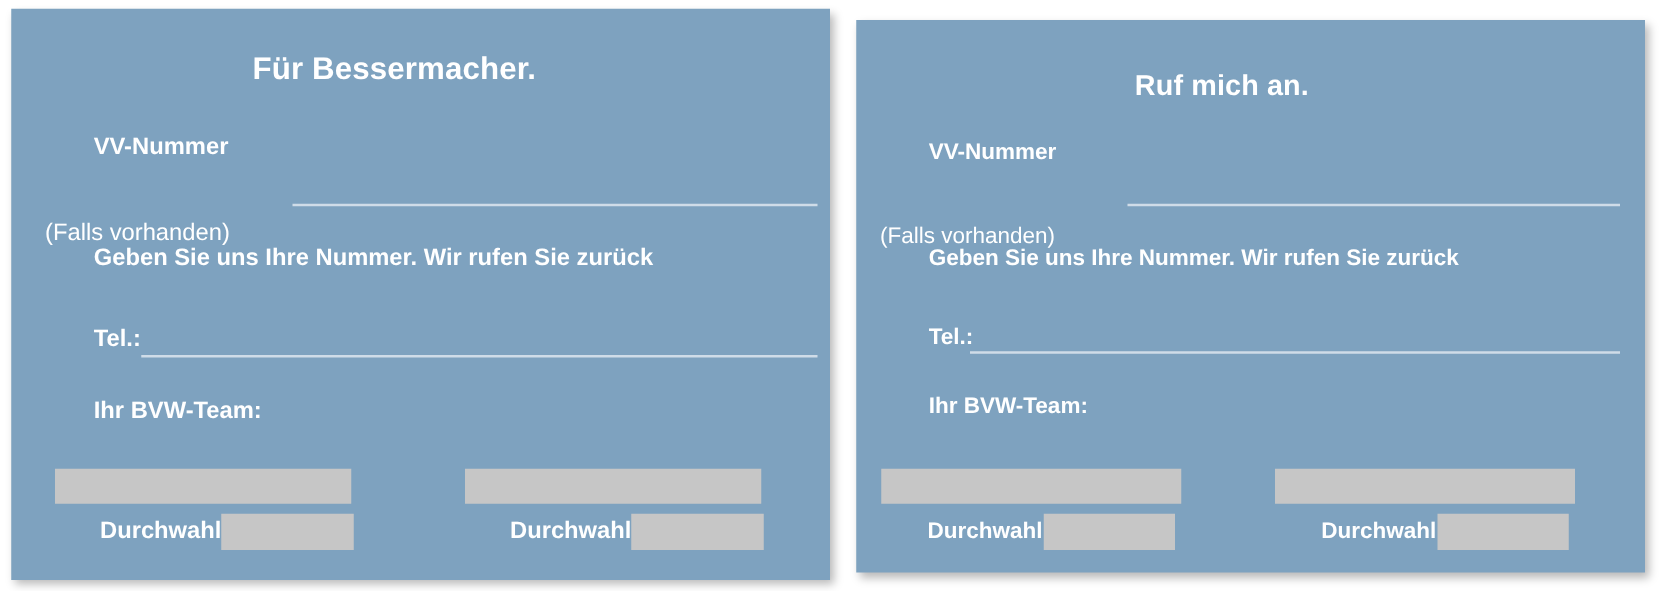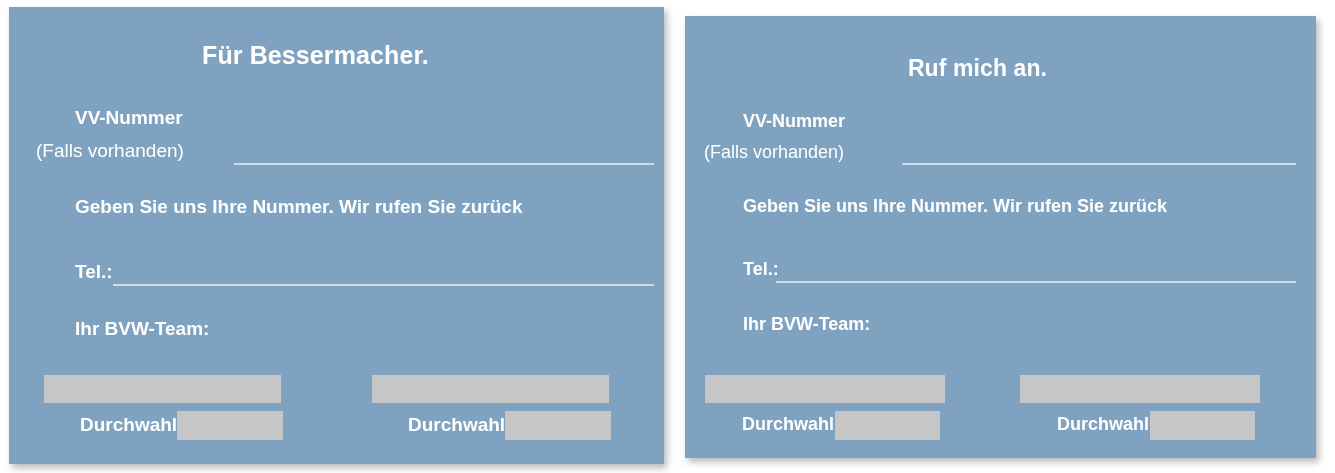--- a/index.html
+++ b/index.html
@@ -67,21 +67,21 @@
     padding-right: 46px;
   }
 
   
   .form-text {
     position: absolute;
     color: #ffffff;
     white-space: nowrap;
   }
   .bold   { font-weight: bold; margin-left: 39px; }
-  .normal { font-weight: normal; }
+  .normal { font-weight: normal; margin-top: 36px; }
 
   
   .vv-label-1 { }
   .vv-label-2 { }
 
   .card.left .vv-label-1 { left: 27px; top: 100px;  font-size: 19px; }
   .card.left .vv-label-2 { left: 27px; top: 133px;  font-size: 19px; }
   .card.right .vv-label-1 { left: 19px; top: 95px;  font-size: 18px; }
   .card.right .vv-label-2 { left: 19px; top: 126px; font-size: 18px; }
 

